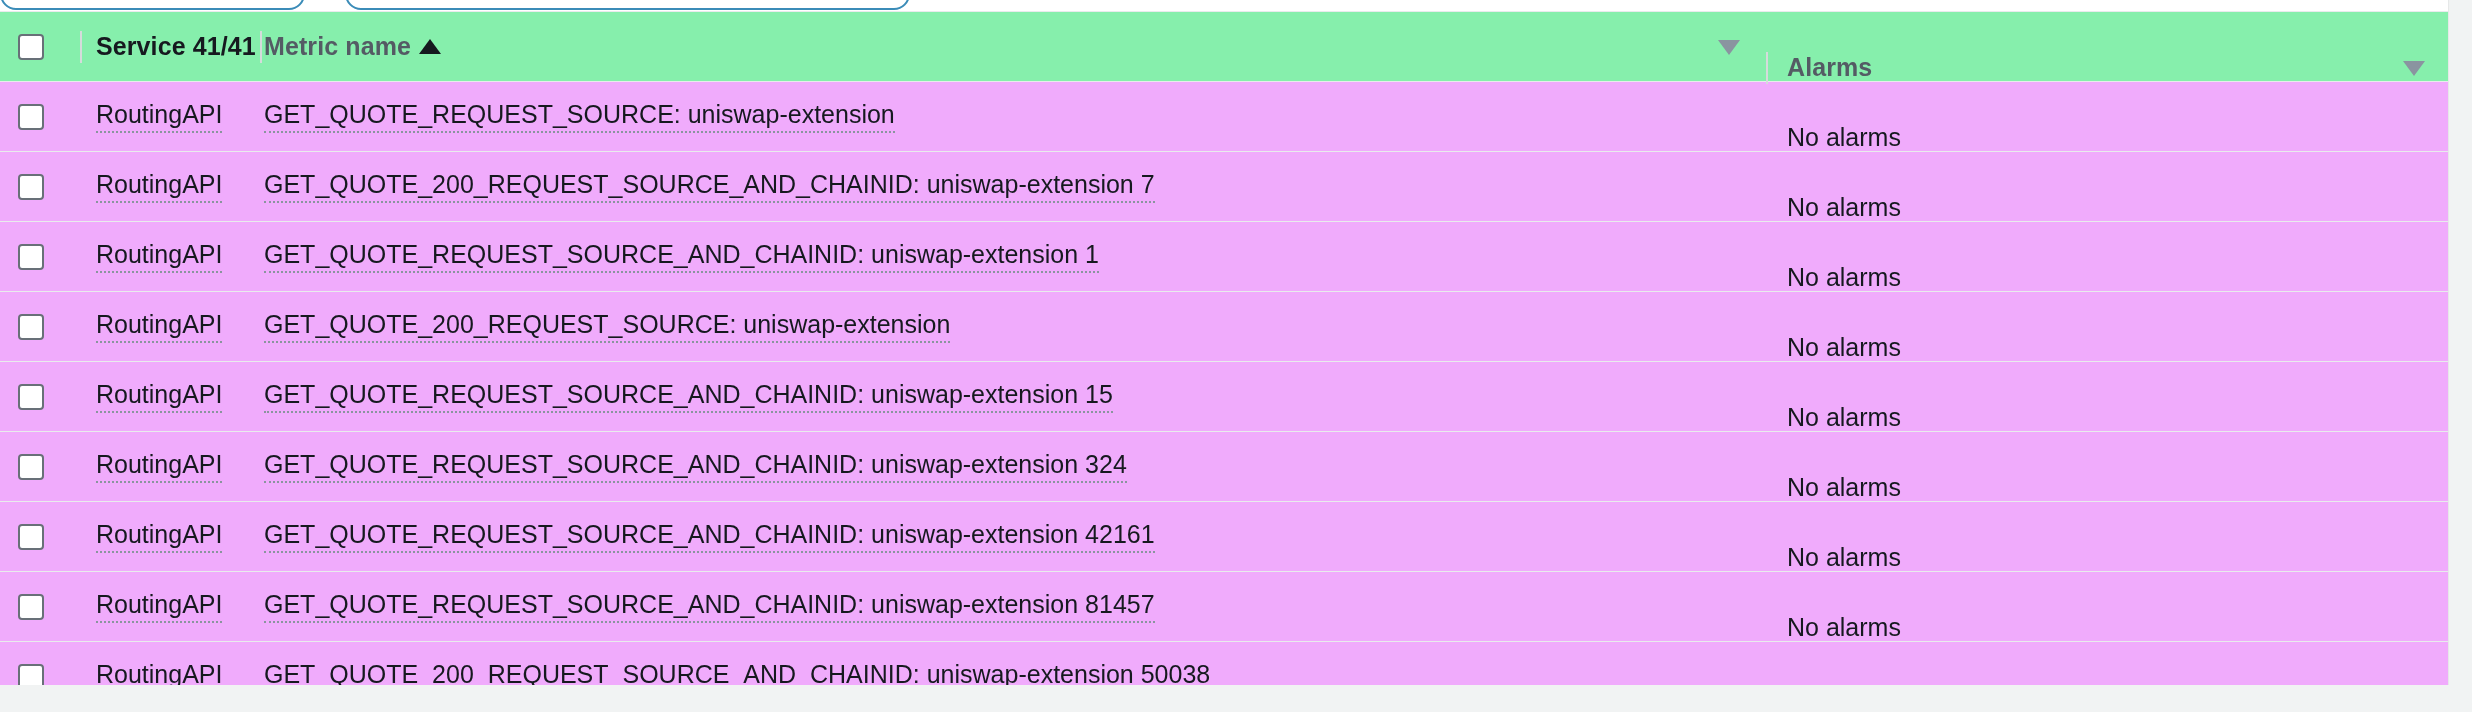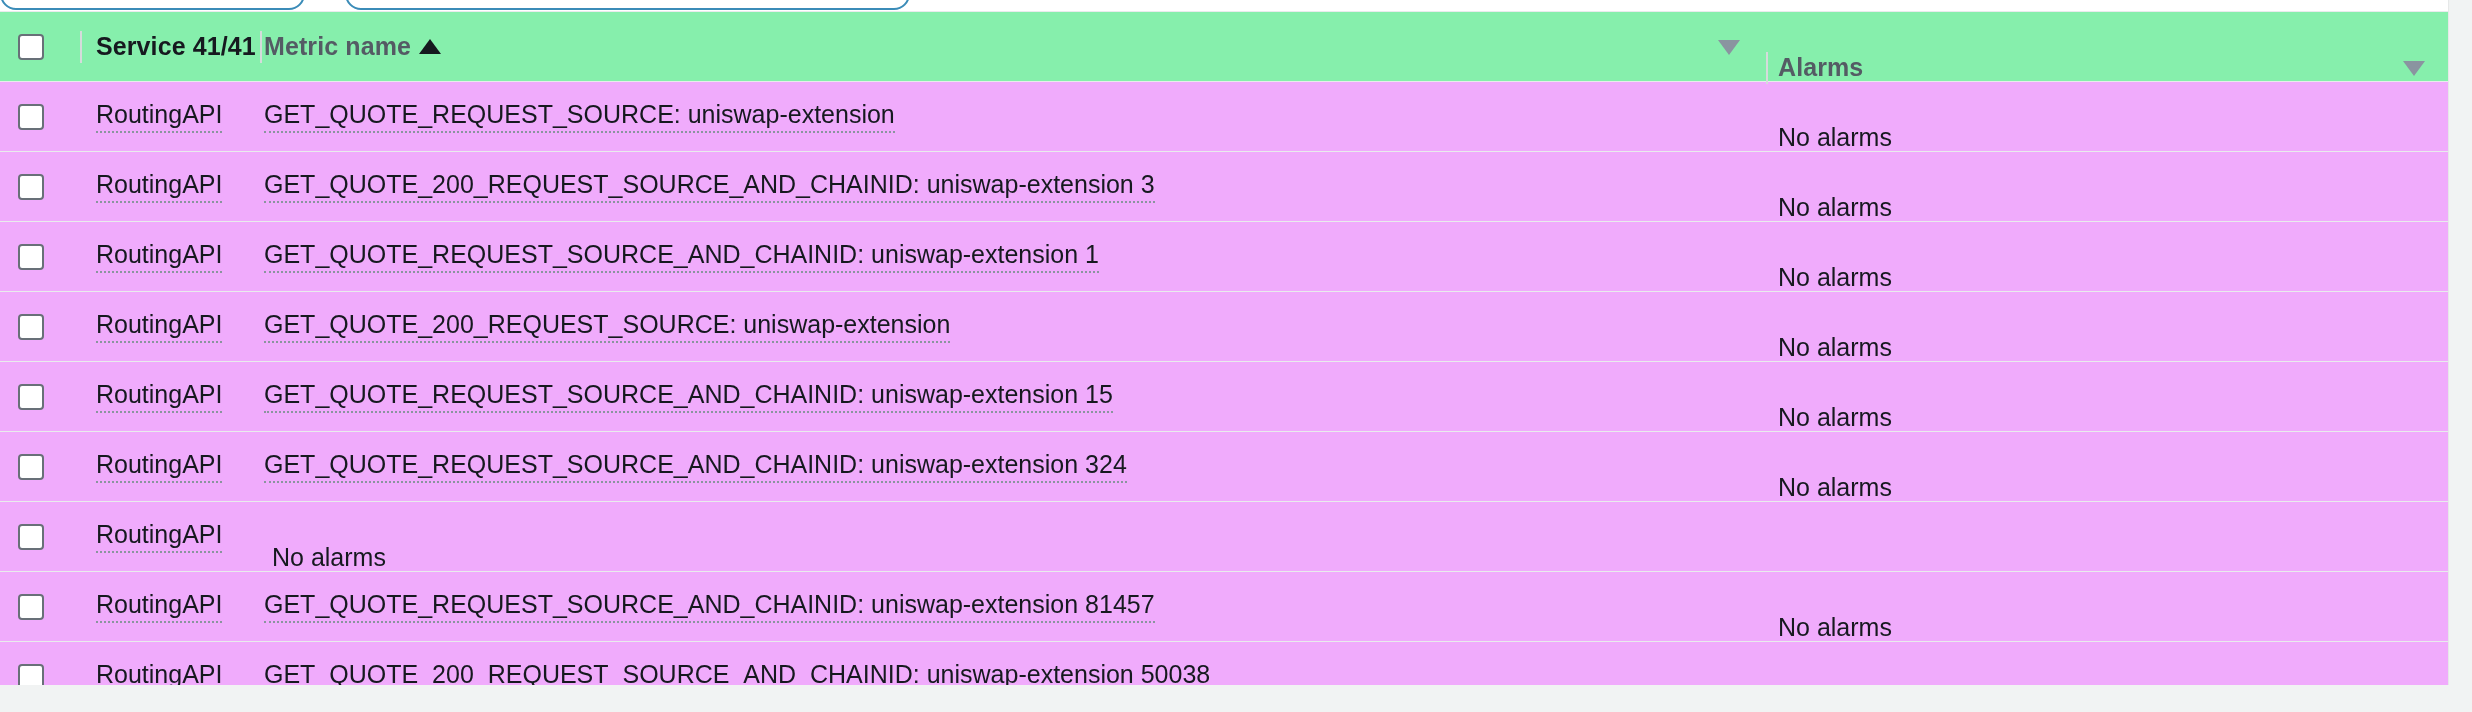--- a/index.html
+++ b/index.html
@@ -86,21 +86,21 @@
     position: relative;
     padding-left: 4px;
     box-sizing: border-box;
     display: flex;
     align-items: flex-end;
   }
   .c-alarms {
     width: 682px;
     flex: 0 0 682px;
     position: relative;
-    padding-left: 12px;
+    padding-left: 21px;
     box-sizing: border-box;
     display: flex;
     align-items: center;
     margin-top: 42px;
   }
   
   .t-head .c-service::before,
   .t-head .c-metric::before,
   .t-head .c-alarms::before {
     content: "";
@@ -240,21 +240,21 @@
   </div>
 
   <div class="t-row t-body-row">
     <div class="c-check">
       <span class="cbx"></span>
     </div>
     <div class="c-service">
       <span class="cell-link">RoutingAPI</span>
     </div>
     <div class="c-metric">
-      <span class="cell-link">GET_QUOTE_200_REQUEST_SOURCE_AND_CHAINID: uniswap-extension 3</span>
+      <span class="cell-link">GET_QUOTE_200_REQUEST_SOURCE_AND_CHAINID: uniswap-extension 7</span>
     </div>
     <div class="c-alarms">
       <span class="cell-plain">No alarms</span>
     </div>
   </div>
 
   <div class="t-row t-body-row">
     <div class="c-check">
       <span class="cbx"></span>
     </div>
@@ -313,20 +313,23 @@
       <span class="cell-plain">No alarms</span>
     </div>
   </div>
 
   <div class="t-row t-body-row">
     <div class="c-check">
       <span class="cbx"></span>
     </div>
     <div class="c-service">
       <span class="cell-link">RoutingAPI</span>
+    </div>
+    <div class="c-metric">
+      <span class="cell-link">GET_QUOTE_REQUEST_SOURCE_AND_CHAINID: uniswap-extension 42161</span>
     </div>
     <div class="c-alarms">
       <span class="cell-plain">No alarms</span>
     </div>
   </div>
 
   <div class="t-row t-body-row">
     <div class="c-check">
       <span class="cbx"></span>
     </div>

